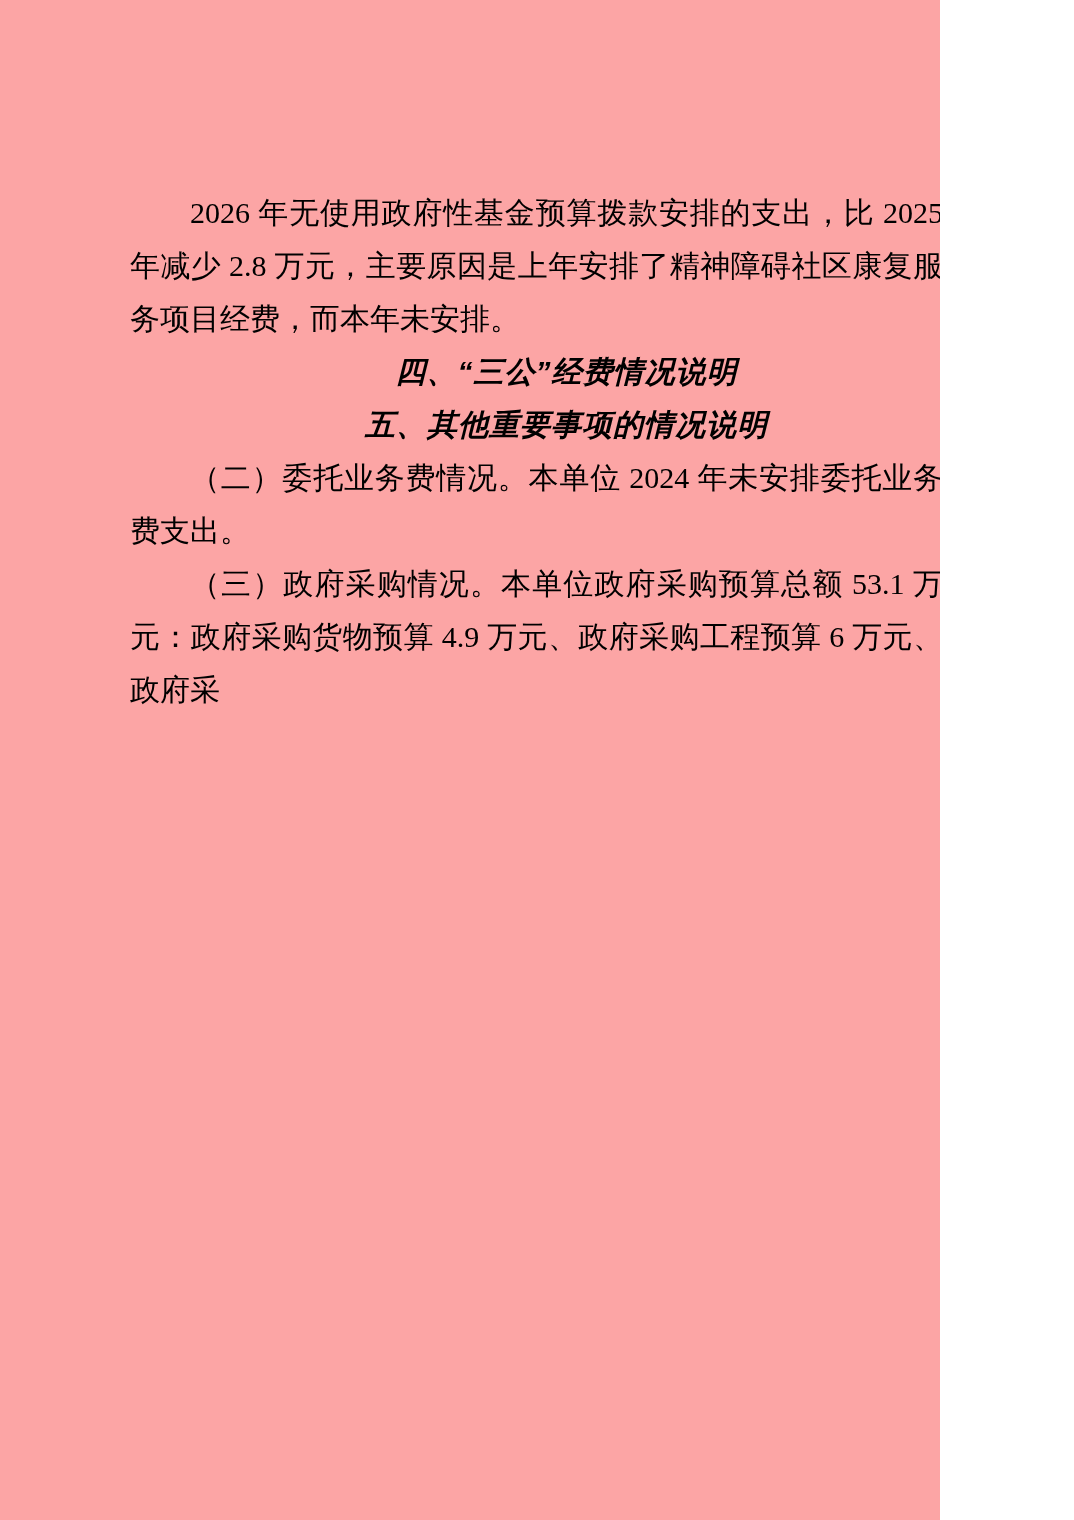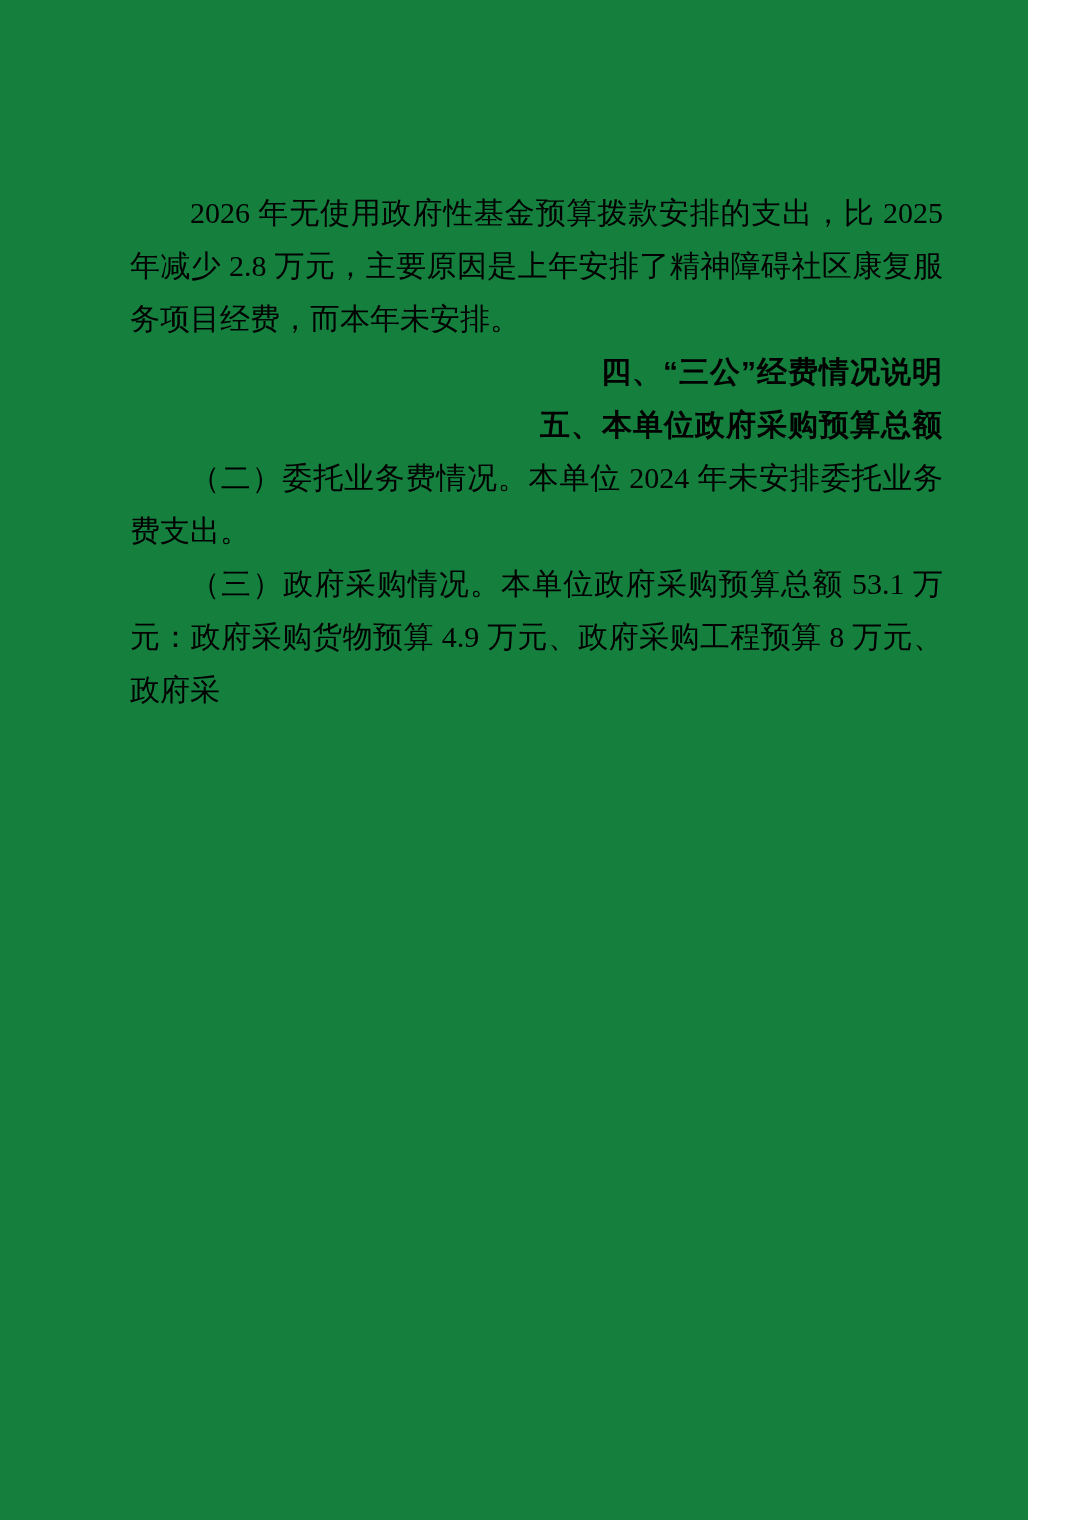--- a/index.html
+++ b/index.html
@@ -2,23 +2,23 @@
 <html><head>
 <meta charset="utf-8">
 <style>
   html, body {
     margin: 0;
     padding: 0;
     background: #ffffff;
   }
   .page {
     position: relative;
-    width: 1028px;
+    width: 940px;
     height: 1520px;
-    background: #15803d;
+    background: #fca5a5;
     overflow: hidden;
   }
   .content {
     position: absolute;
     left: 130px;
     top: 186px;
     width: 813px;
     color: #000000;
     font-family: "Liberation Serif", "DejaVu Serif", serif;
     font-size: 30px;
@@ -29,28 +29,29 @@
     margin: 0;
     padding: 0;
     text-indent: 2em;
   }
   .heading {
     margin: 0;
     padding: 0;
     text-indent: 2em;
     font-weight: bold;
     font-family: "Liberation Sans", "DejaVu Sans", sans-serif;
-    text-align: right;
+    text-align: center;
     letter-spacing: 1px;
+    font-style: italic;
   }
 </style>
 </head>
 <body>
 
 <div class="page">
   <div class="content">
     <p class="para">2026 年无使用政府性基金预算拨款安排的支出，比 2025 年减少 2.8 万元，主要原因是上年安排了精神障碍社区康复服务项目经费，而本年未安排。</p>
     <p class="heading">四、“三公”经费情况说明</p>
-    <p class="heading">五、本单位政府采购预算总额</p>
+    <p class="heading">五、其他重要事项的情况说明</p>
     <p class="para">（二）委托业务费情况。本单位 2024 年未安排委托业务费支出。</p>
-    <p class="para">（三）政府采购情况。本单位政府采购预算总额 53.1 万元：政府采购货物预算 4.9 万元、政府采购工程预算 8 万元、政府采</p>
+    <p class="para">（三）政府采购情况。本单位政府采购预算总额 53.1 万元：政府采购货物预算 4.9 万元、政府采购工程预算 6 万元、政府采</p>
   </div>
 </div>
 
 </body></html>

